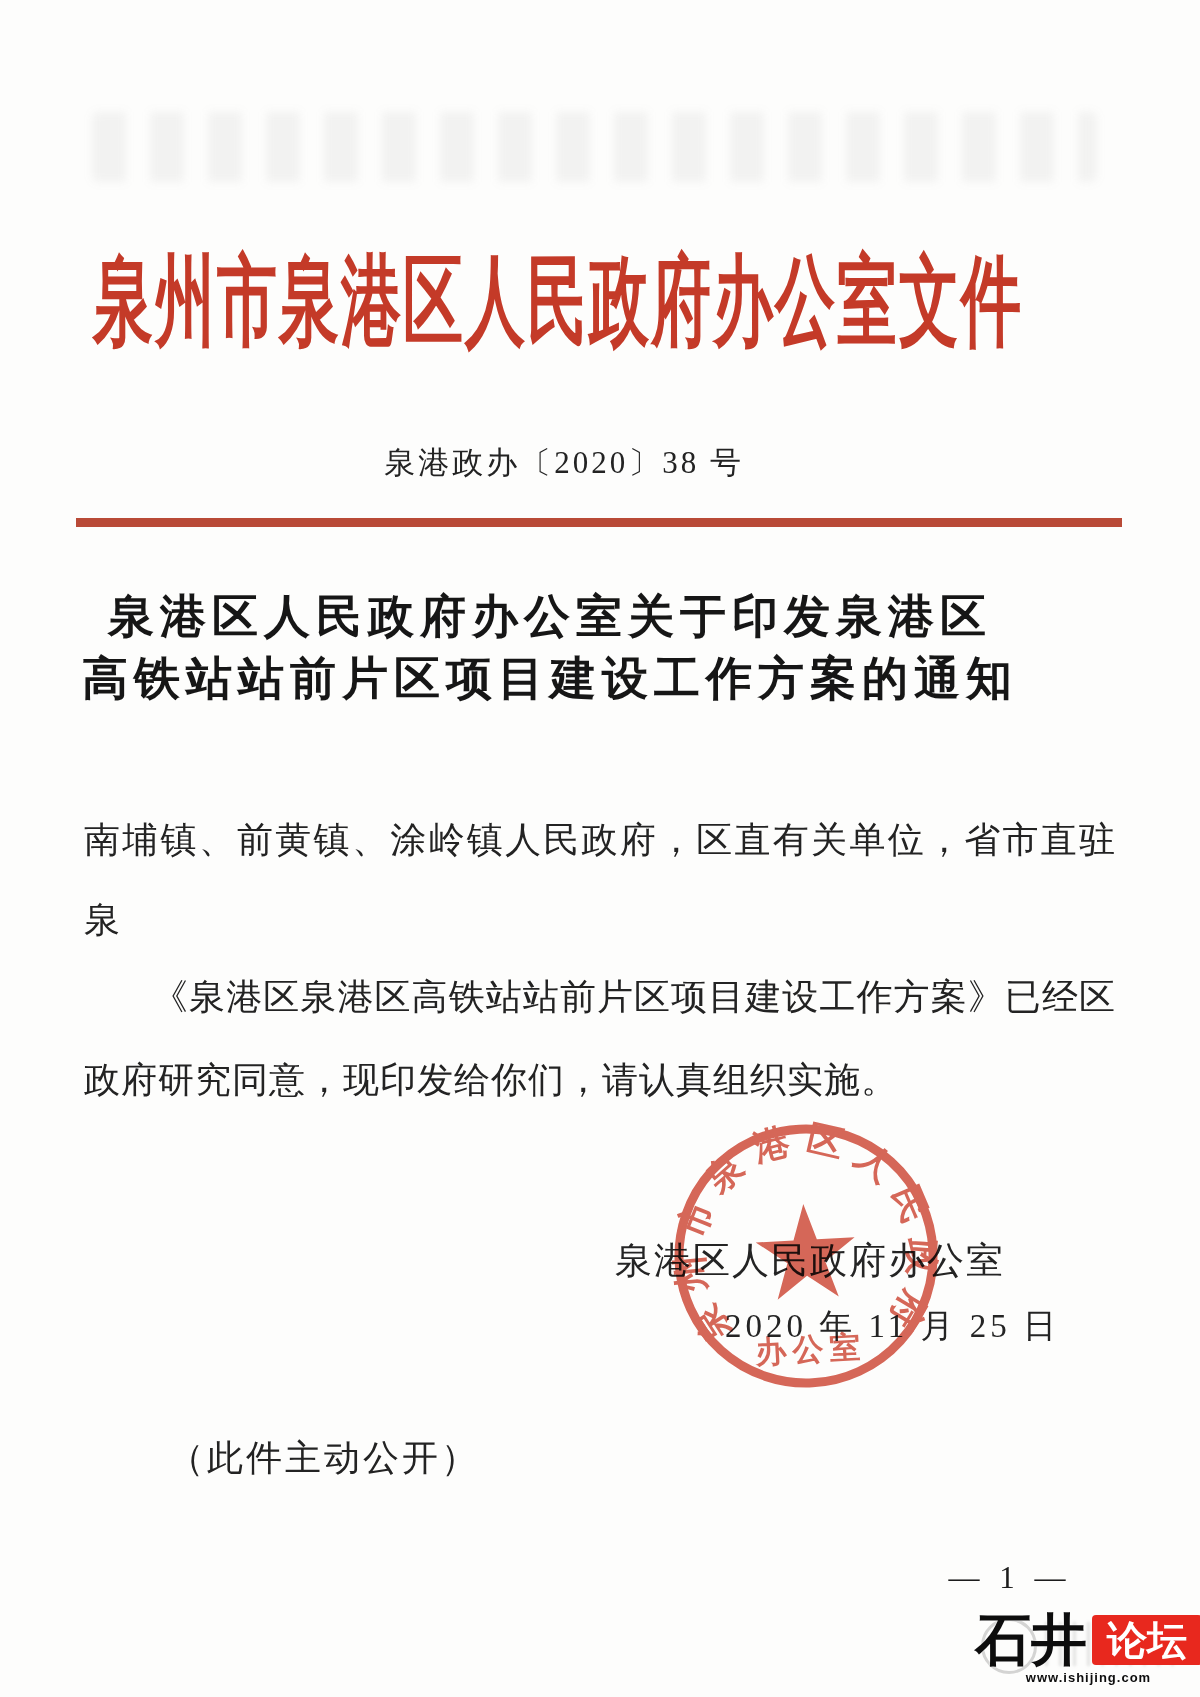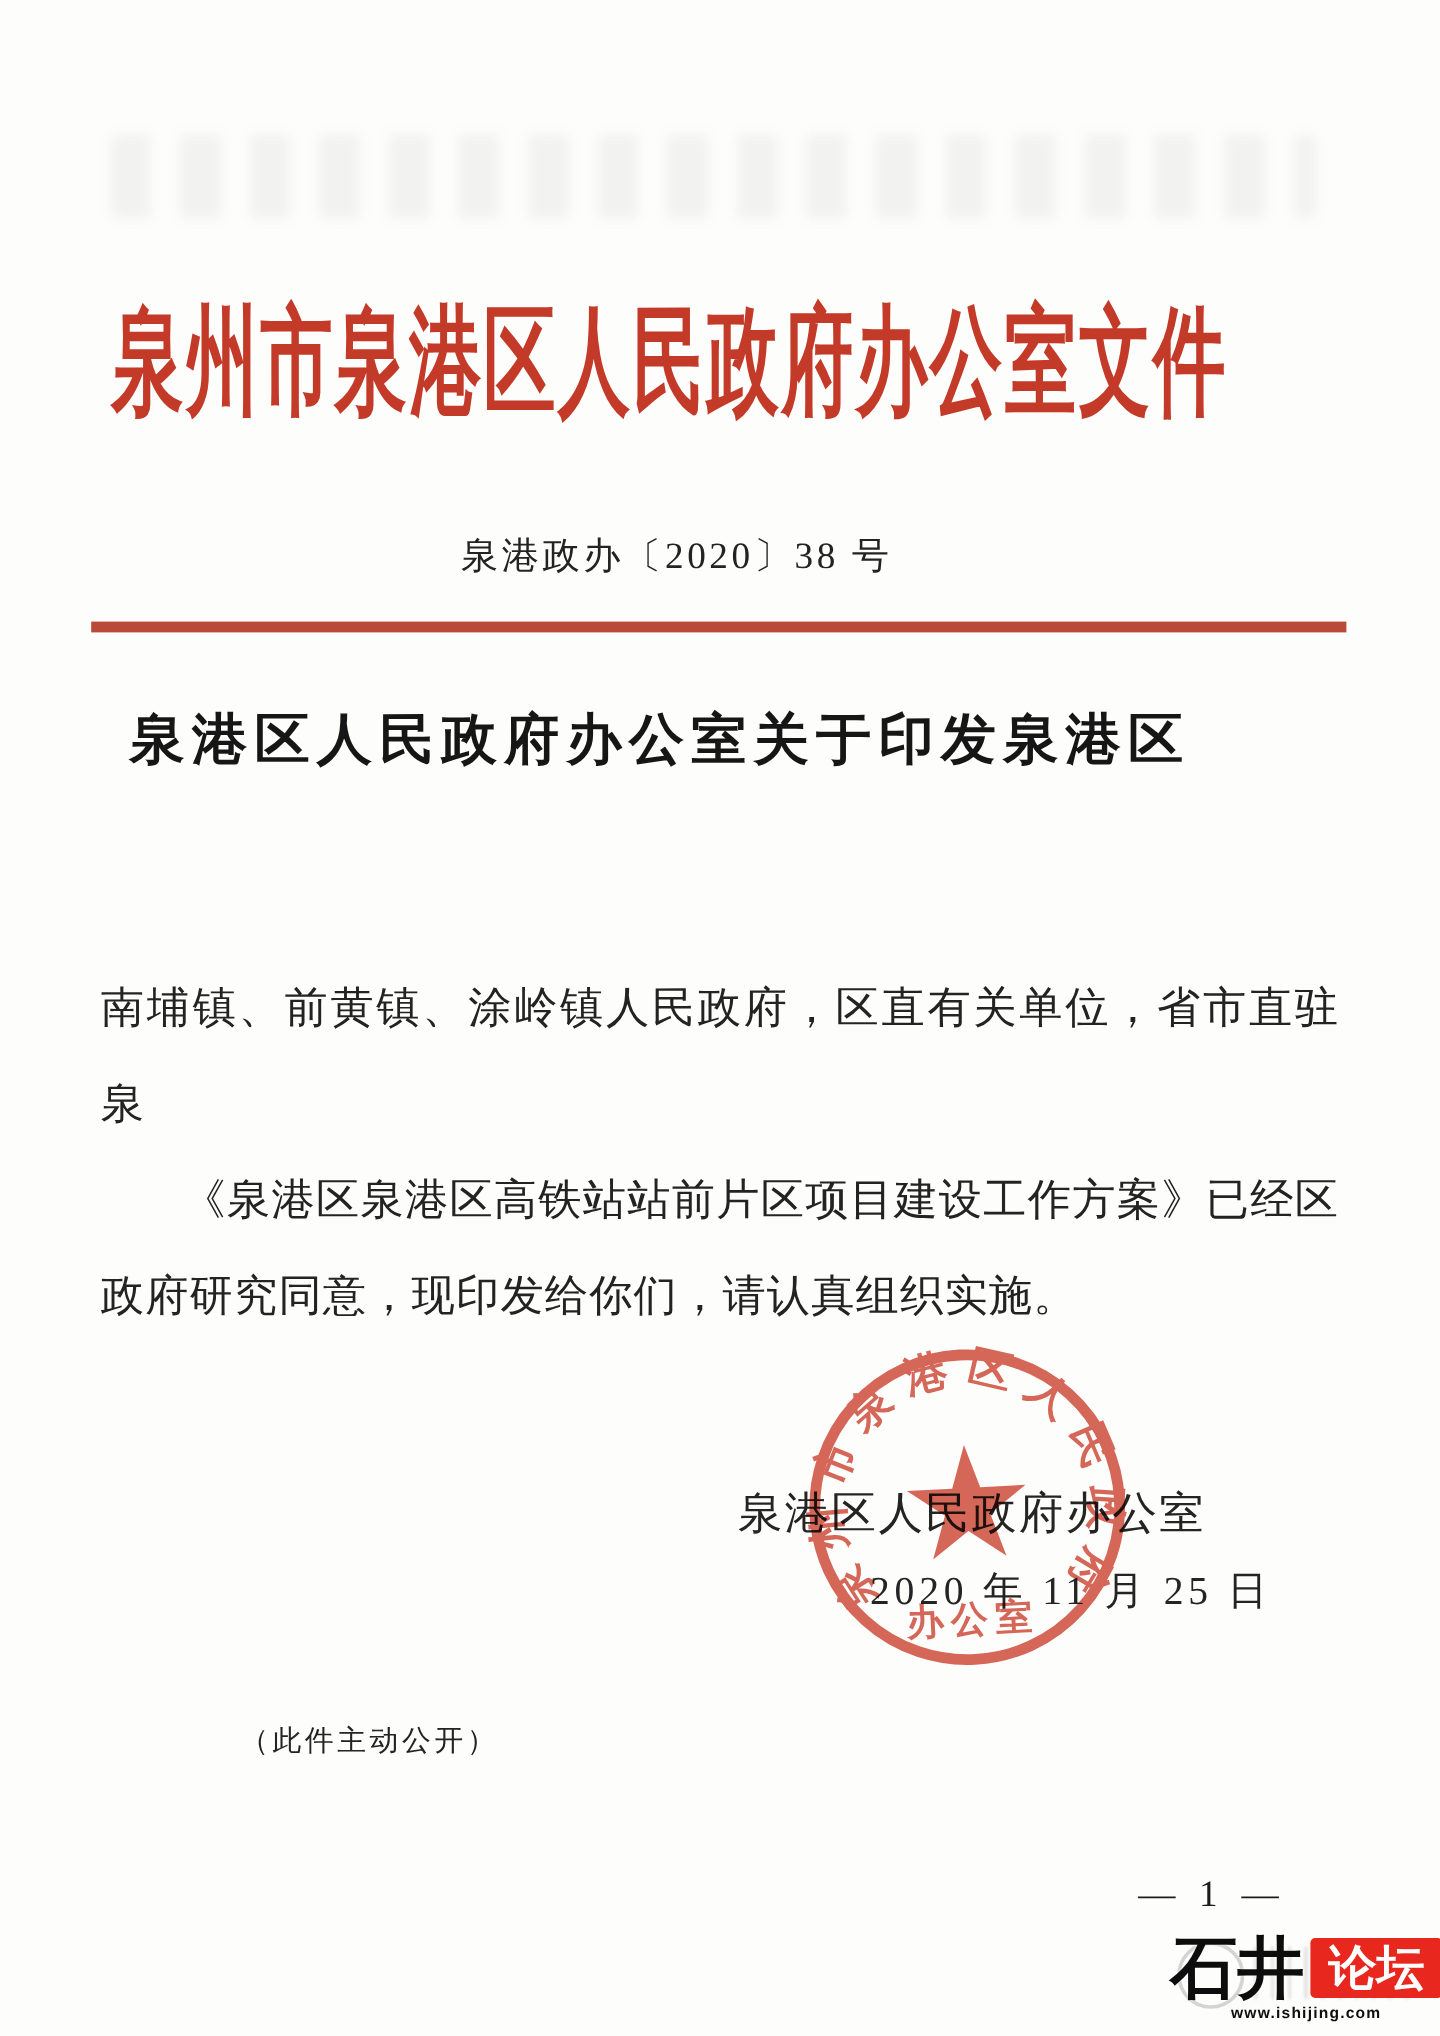--- a/index.html
+++ b/index.html
@@ -46,21 +46,21 @@
     line-height:62px; letter-spacing:6px; color:#161616;
     white-space:nowrap;
   }
 
   .body-text {
     position:absolute; top:800px; left:84px; width:1032px;
     font-size:36px; line-height:80px; color:#232323;
   }
   .jl { text-align:justify; text-align-last:justify; letter-spacing:1px; }
   .jl.last { text-align-last:left; }
-  .jl.indent { text-indent:68px; }
+  .jl.indent { text-indent:68px;font-family:Liberation Mono, monospace; }
 
   .signature-name {
     position:absolute; top:1236px; left:560px; width:500px;
     text-align:center; font-size:37px; letter-spacing:2px; color:#242424;
     z-index:1; white-space:nowrap;
   }
   .signature-date {
     position:absolute; top:1304px; left:560px; width:500px;
     text-align:right; font-size:33px; letter-spacing:4px; color:#242424;
     z-index:1; white-space:nowrap;
@@ -69,21 +69,21 @@
   .seal {
     position:absolute; left:664px; top:1114px; width:284px; height:284px;
     mix-blend-mode:multiply; opacity:0.82;
     transform:rotate(-3deg);
     z-index:2;
   }
   .seal text { font-family:"Liberation Serif","DejaVu Serif",serif; font-weight:bold; }
 
   .disclosure {
     position:absolute; top:1434px; left:168px;
-    font-size:24px; letter-spacing:3px; color:#232323; white-space:nowrap;margin-left:32px;
+    font-size:36px; letter-spacing:3px; color:#232323; white-space:nowrap;
   }
 
   .page-number {
     position:absolute; top:1560px; left:810px; width:400px;
     text-align:center; font-size:31px; letter-spacing:6px; color:#1c1c1c;
     white-space:nowrap;
   }
 
   .wm { position:absolute; left:975px; top:1610px; z-index:3; }
   .wm-ghost-circle {
@@ -122,20 +122,21 @@
 <div class="scan-artifact"></div>
 
 <div class="masthead">泉州市泉港区人民政府办公室文件</div>
 
 <div class="doc-number">泉港政办〔2020〕38 号</div>
 
 <div class="red-rule"></div>
 
 <div class="doc-title">
   <div>泉港区人民政府办公室关于印发泉港区</div>
+  <div>高铁站站前片区项目建设工作方案的通知</div>
 </div>
 
 <div class="body-text">
   <div class="jl">南埔镇、前黄镇、涂岭镇人民政府，区直有关单位，省市直驻泉</div>
   <div class="jl indent">《泉港区泉港区高铁站站前片区项目建设工作方案》已经区</div>
   <div class="jl last">政府研究同意，现印发给你们，请认真组织实施。</div>
 </div>
 
 <div class="signature-name">泉港区人民政府办公室</div>
 <div class="signature-date">2020 年 11 月 25 日</div>

